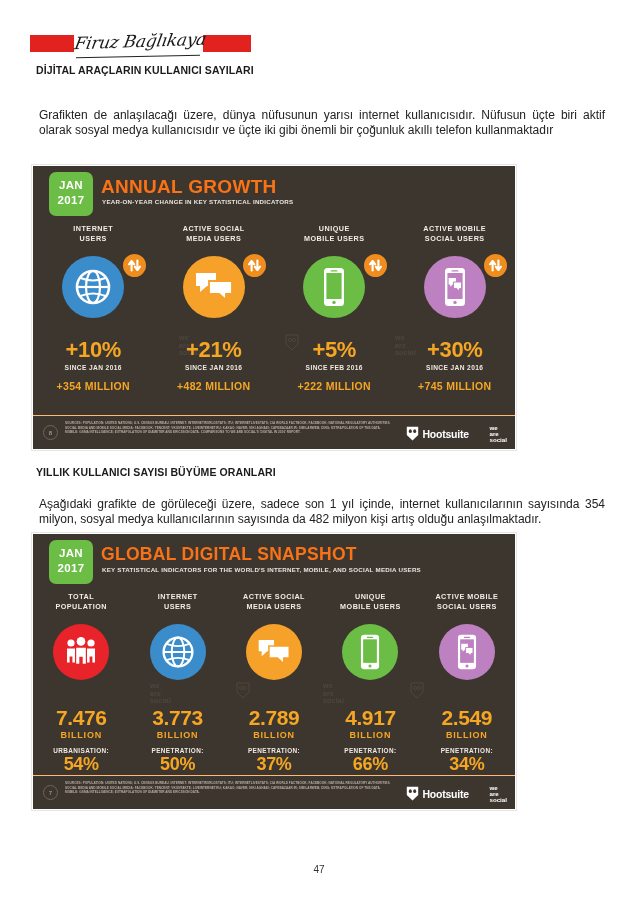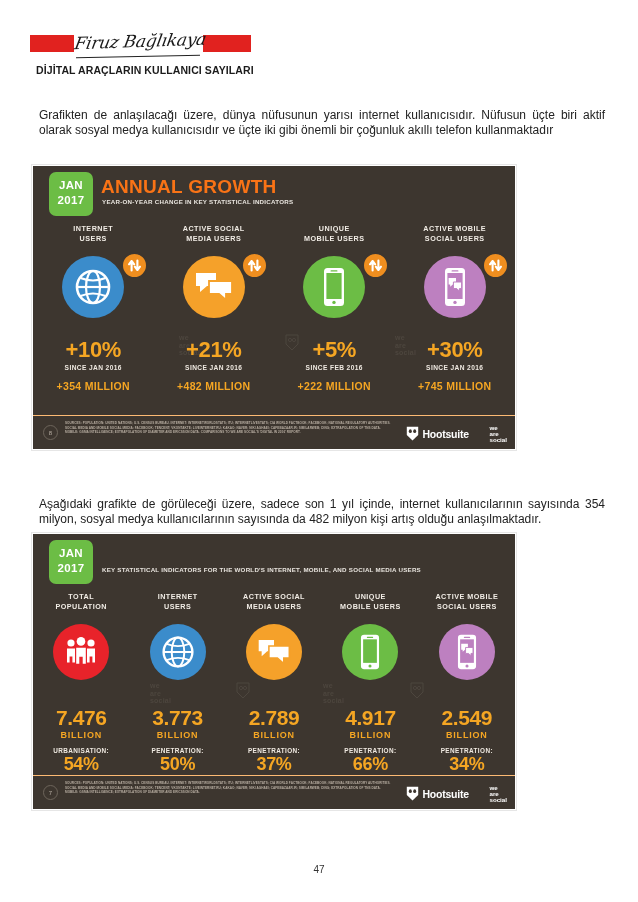--- a/index.html
+++ b/index.html
@@ -315,28 +315,30 @@
           <path d="M0.8 0.8 h11.4 v8.2 l-5.7 5.4 l-5.7 -5.4 z" fill="#fff"></path>
           <ellipse cx="4.3" cy="5.2" rx="1.5" ry="1.9" fill="#3d362f"></ellipse>
           <ellipse cx="8.7" cy="5.2" rx="1.5" ry="1.9" fill="#3d362f"></ellipse>
         </svg>
         <span class="hoot-name">Hootsuite</span>
       </div>
       <div class="was-logo">we<br>are<br>social</div>
     </div>
   </div>
 
+  <div class="h-sec" id="sec2-heading">YILLIK KULLANICI SAYISI BÜYÜME ORANLARI</div>
   <div class="para" id="para2">Aşağıdaki grafikte de görüleceği üzere, sadece son 1 yıl içinde, internet kullanıcılarının sayısında 354 milyon, sosyal medya kullanıcılarının sayısında da 482 milyon kişi artış olduğu anlaşılmaktadır.</div>
 
   <div class="info" id="info2">
     <div class="ig-head">
       <div class="jan-badge">
         <div>JAN</div>
         <div>2017</div>
       </div>
+      <div class="ig-title small">GLOBAL DIGITAL SNAPSHOT</div>
       <div class="ig-sub">KEY STATISTICAL INDICATORS FOR THE WORLD'S INTERNET, MOBILE, AND SOCIAL MEDIA USERS</div>
     </div>
 
     <div class="wm-social" style="left:117px; top:148px;">we<br>are<br>social</div>
     <div class="wm-social" style="left:290px; top:148px;">we<br>are<br>social</div>
     <svg class="wm-owl" style="left:203px; top:148px;" viewBox="0 0 14 17">
       <path d="M1 1 h12 v9 l-6 6 l-6 -6 z" fill="none" stroke="#4d463e" stroke-width="1"></path>
       <circle cx="5" cy="6" r="1.6" fill="none" stroke="#4d463e" stroke-width="0.9"></circle>
       <circle cx="9" cy="6" r="1.6" fill="none" stroke="#4d463e" stroke-width="0.9"></circle>
     </svg>

